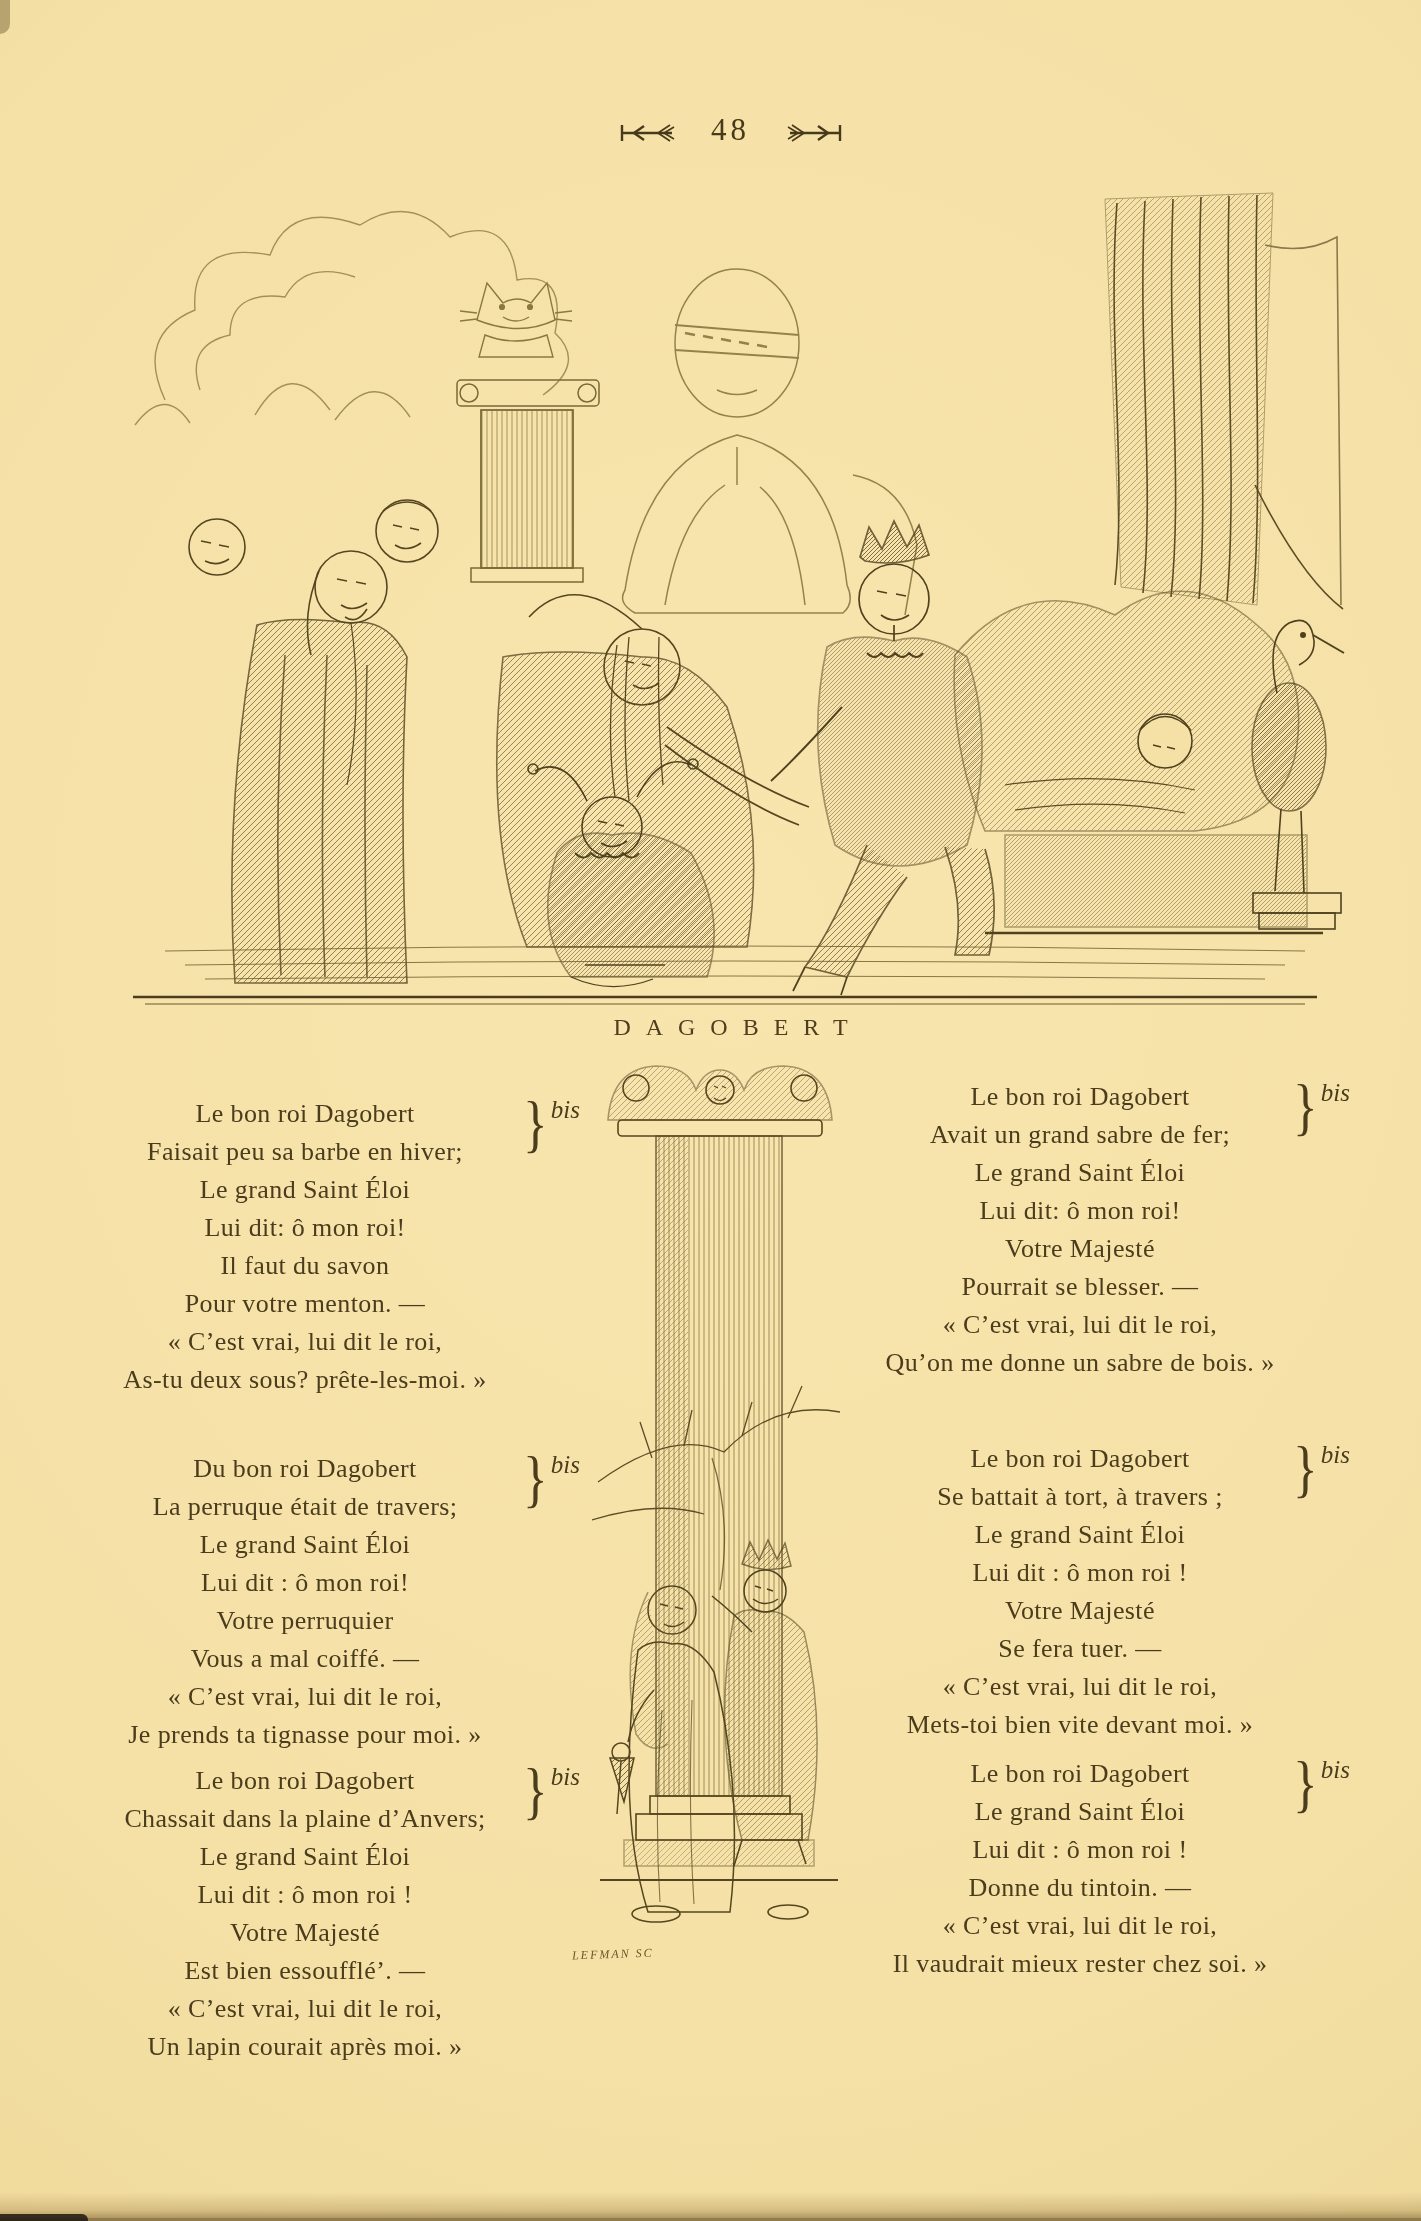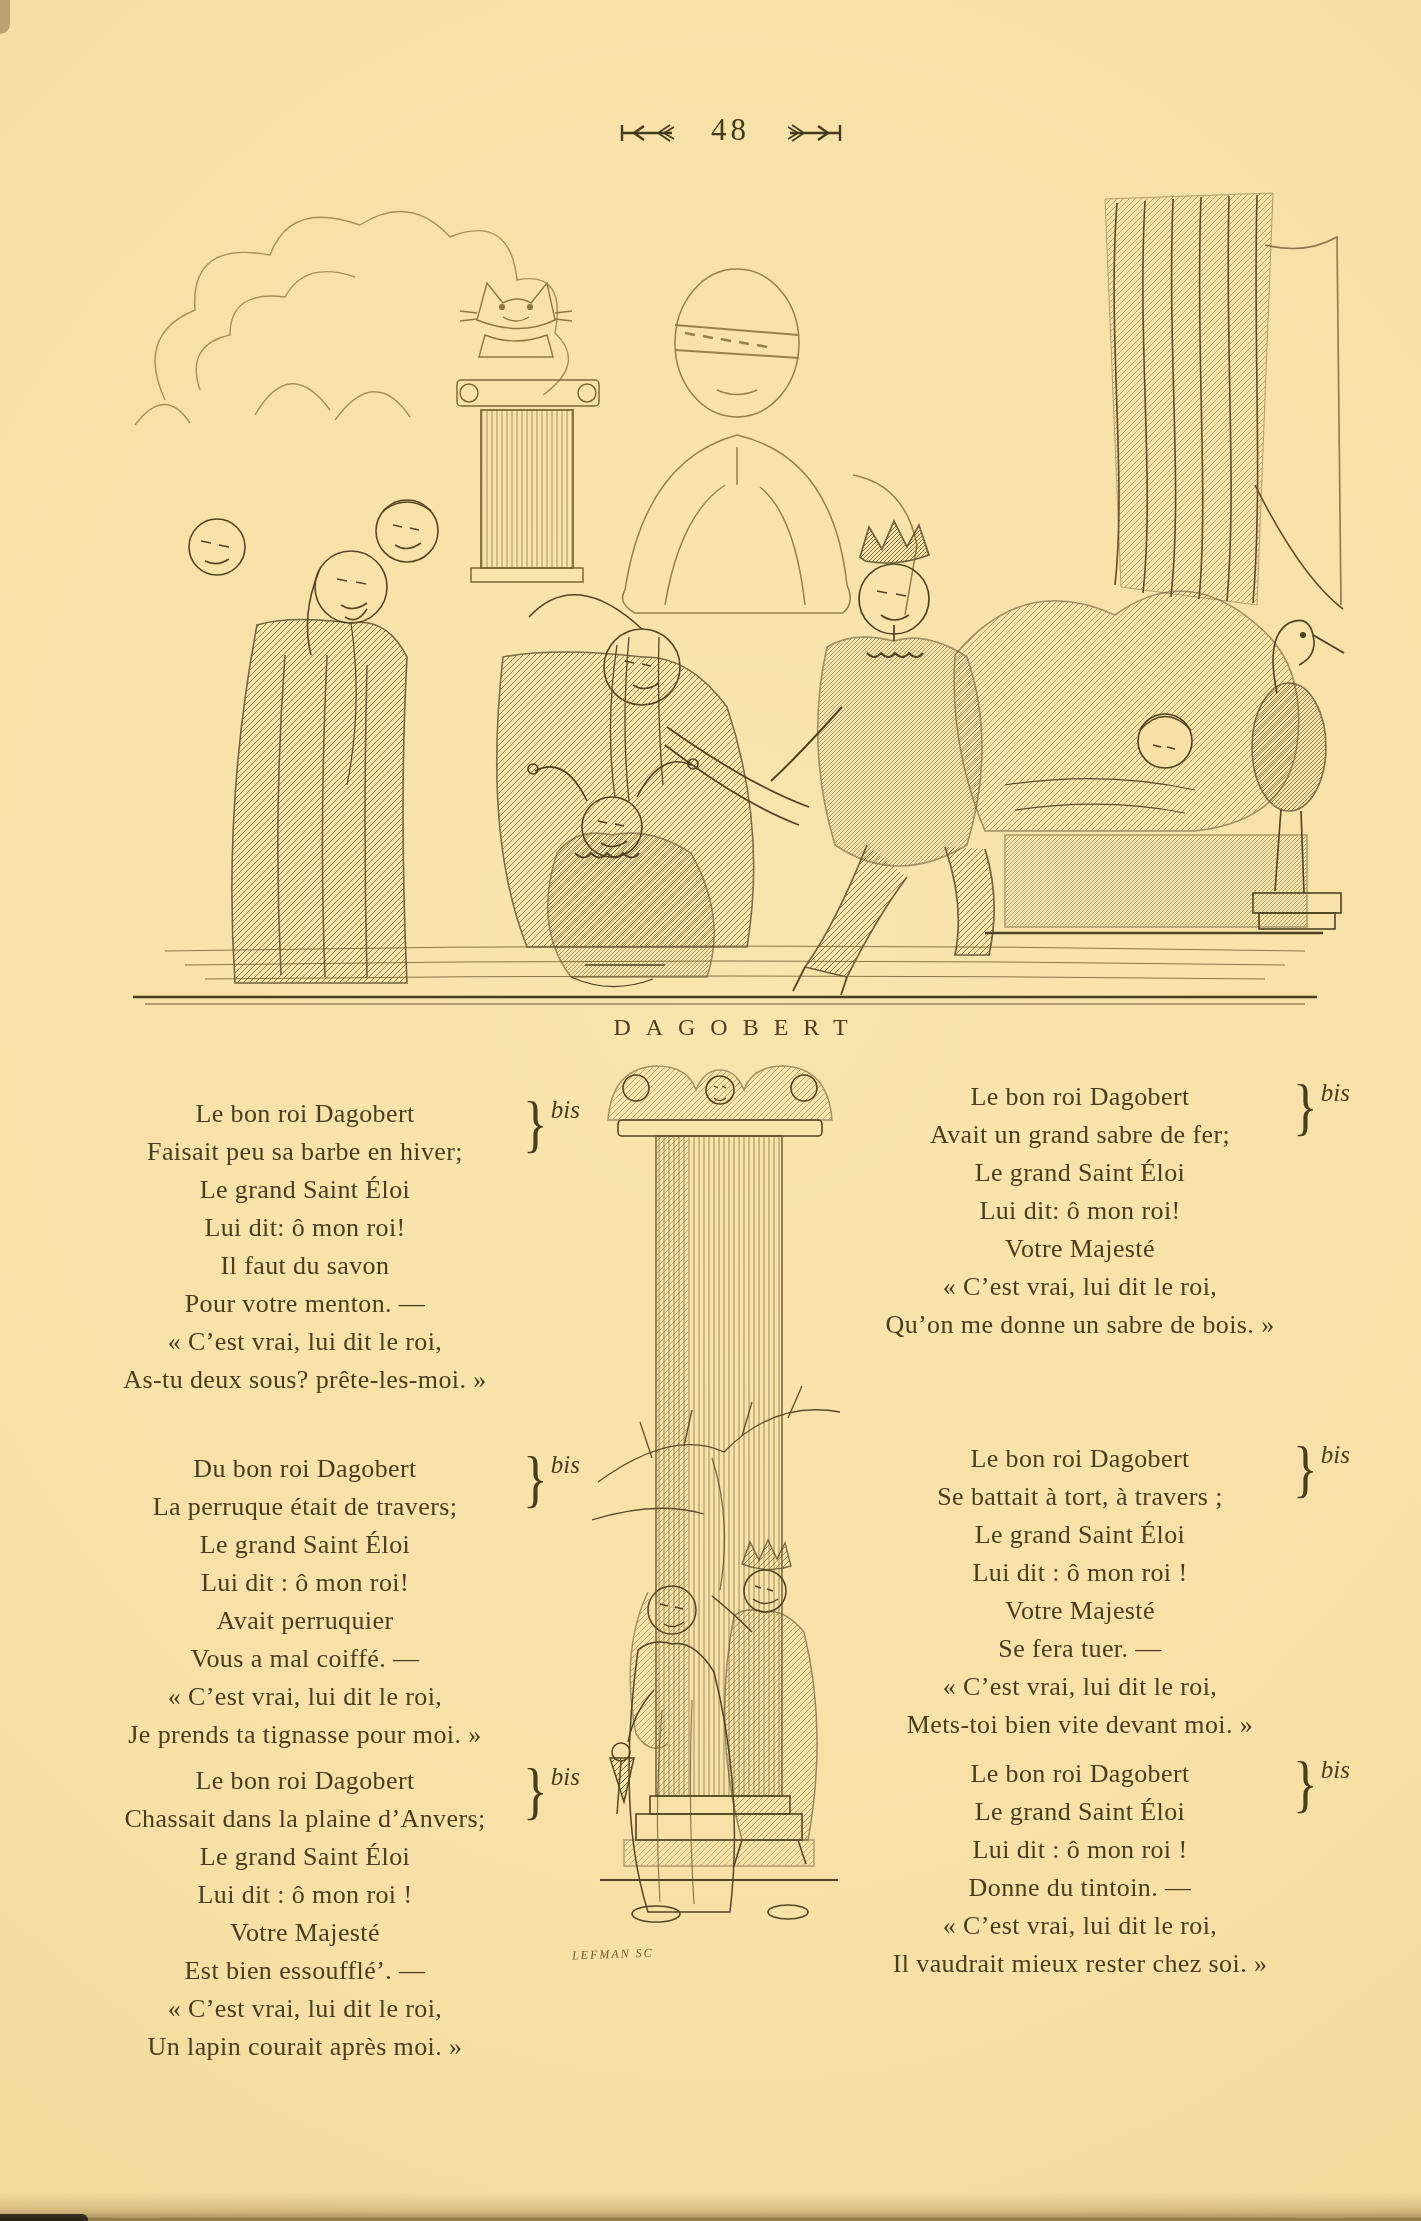--- a/index.html
+++ b/index.html
@@ -286,21 +286,21 @@
           <span class="brace">}</span>
           <span class="bis-word">bis</span>
         </span>
     </div>
 
     <div class="stanza s2-l">
       <span class="vline">Du bon roi Dagobert</span>
       <span class="vline">La perruque était de travers;</span>
       <span class="vline">Le grand Saint Éloi</span>
       <span class="vline">Lui dit : ô mon roi!</span>
-      <span class="vline">Avait perruquier</span>
+      <span class="vline">Votre perruquier</span>
       <span class="vline">Vous a mal coiffé. —</span>
       <span class="vline">« C’est vrai, lui dit le roi,</span>
       <span class="vline">Je prends ta tignasse pour moi. »</span>
       <span class="bis">
           <span class="brace">}</span>
           <span class="bis-word">bis</span>
         </span>
     </div>
 
     <div class="stanza s3-l">
@@ -320,20 +320,21 @@
   </div>
 
   <div class="col col-right">
 
     <div class="stanza s1-r">
       <span class="vline">Le bon roi Dagobert</span>
       <span class="vline">Avait un grand sabre de fer;</span>
       <span class="vline">Le grand Saint Éloi</span>
       <span class="vline">Lui dit: ô mon roi!</span>
       <span class="vline">Votre Majesté</span>
+      <span class="vline">Pourrait se blesser. —</span>
       <span class="vline">« C’est vrai, lui dit le roi,</span>
       <span class="vline">Qu’on me donne un sabre de bois. »</span>
       <span class="bis">
           <span class="brace">}</span>
           <span class="bis-word">bis</span>
         </span>
     </div>
 
     <div class="stanza s2-r">
       <span class="vline">Le bon roi Dagobert</span>

